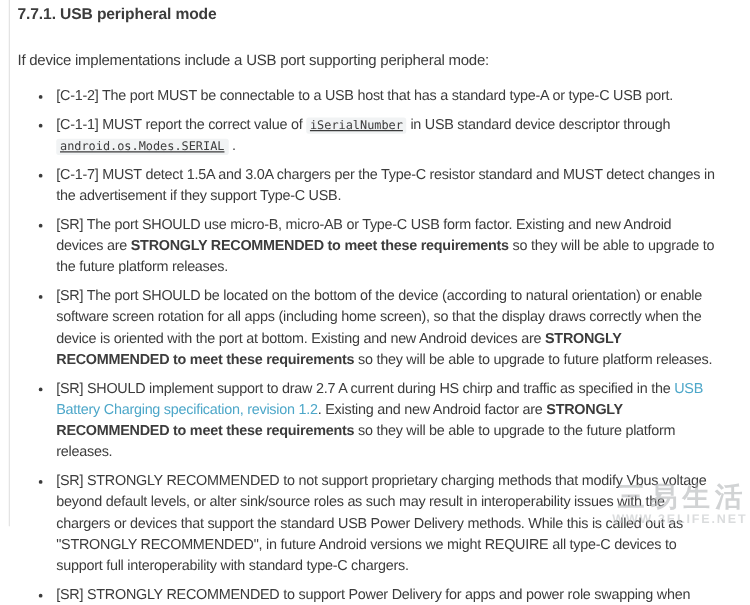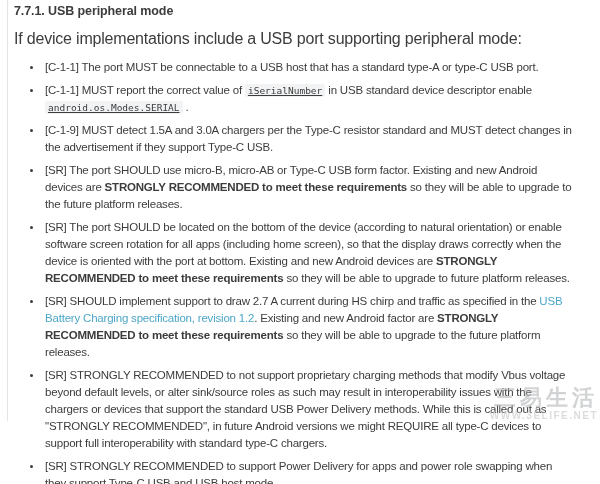--- a/index.html
+++ b/index.html
@@ -21,23 +21,23 @@
     color: var(--text, #3c3c3c);
   }
   .section-heading {
     font-size: 12.5px;
     font-weight: bold;
     letter-spacing: -0.1px;
     margin: 2px 0 0 0;
     line-height: 15px;
   }
   .intro {
-    font-size: 16px;
+    font-size: 12px;
     letter-spacing: -0.2px;
-    margin: 11px 0 0 0;
+    margin: 21px 0 0 0;
     line-height: 17px;
   }
   ul.req-list {
     margin: 12px 0 0 0;
     padding: 0 0 0 29px;
   }
   ul.req-list li {
     font-size: 11.5px;
     letter-spacing: -0.2px;
     line-height: 17px;
@@ -90,23 +90,23 @@
 </style>
 </head>
 <body>
 
 <div class="page">
   <h3 class="section-heading">7.7.1. USB peripheral mode</h3>
 
   <p class="intro">If device implementations include a USB port supporting peripheral mode:</p>
 
   <ul class="req-list">
-      <li><span>[C-1-1] The port MUST be connectable to a USB host that has a standard type-A or type-C USB port.</span></li>
-      <li><span>[C-1-1] MUST report the correct value of </span><code>iSerialNumber</code><span> in USB standard device descriptor enable </span><code>android.os.Modes.SERIAL</code><span> .</span></li>
-      <li><span>[C-1-9] MUST detect 1.5A and 3.0A chargers per the Type-C resistor standard and MUST detect changes in the advertisement if they support Type-C USB.</span></li>
+      <li><span>[C-1-2] The port MUST be connectable to a USB host that has a standard type-A or type-C USB port.</span></li>
+      <li><span>[C-1-1] MUST report the correct value of </span><code>iSerialNumber</code><span> in USB standard device descriptor through </span><code>android.os.Modes.SERIAL</code><span> .</span></li>
+      <li><span>[C-1-7] MUST detect 1.5A and 3.0A chargers per the Type-C resistor standard and MUST detect changes in the advertisement if they support Type-C USB.</span></li>
       <li><span>[SR] The port SHOULD use micro-B, micro-AB or Type-C USB form factor. Existing and new Android devices are </span><b>STRONGLY RECOMMENDED to meet these requirements</b><span> so they will be able to upgrade to the future platform releases.</span></li>
       <li><span>[SR] The port SHOULD be located on the bottom of the device (according to natural orientation) or enable software screen rotation for all apps (including home screen), so that the display draws correctly when the device is oriented with the port at bottom. Existing and new Android devices are </span><b>STRONGLY RECOMMENDED to meet these requirements</b><span> so they will be able to upgrade to future platform releases.</span></li>
       <li><span>[SR] SHOULD implement support to draw 2.7 A current during HS chirp and traffic as specified in the </span><a href="#">USB Battery Charging specification, revision 1.2</a><span>. Existing and new Android factor are </span><b>STRONGLY RECOMMENDED to meet these requirements</b><span> so they will be able to upgrade to the future platform releases.</span></li>
       <li><span>[SR] STRONGLY RECOMMENDED to not support proprietary charging methods that modify Vbus voltage beyond default levels, or alter sink/source roles as such may result in interoperability issues with the chargers or devices that support the standard USB Power Delivery methods. While this is called out as "STRONGLY RECOMMENDED", in future Android versions we might REQUIRE all type-C devices to support full interoperability with standard type-C chargers.</span></li>
       <li><span>[SR] STRONGLY RECOMMENDED to support Power Delivery for apps and power role swapping when they support Type-C USB and USB host mode.</span></li>
       <li><span>SHOULD support Power Delivery for high-voltage charging and support for Alternate Modes such as display out.</span></li>
     </ul>
 
   <div class="watermark">
     <div class="wm-title">三易生活</div>

